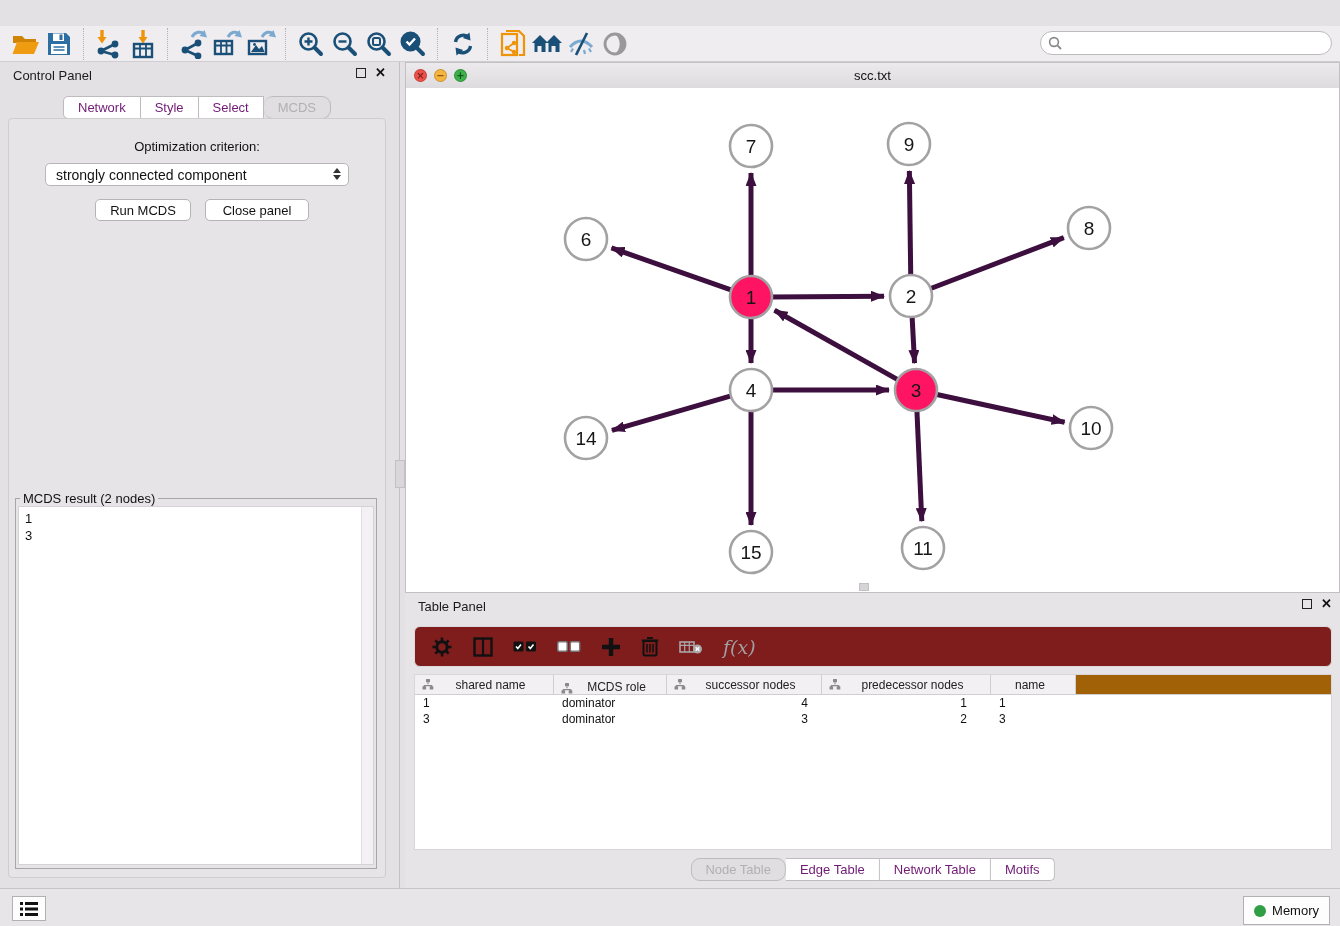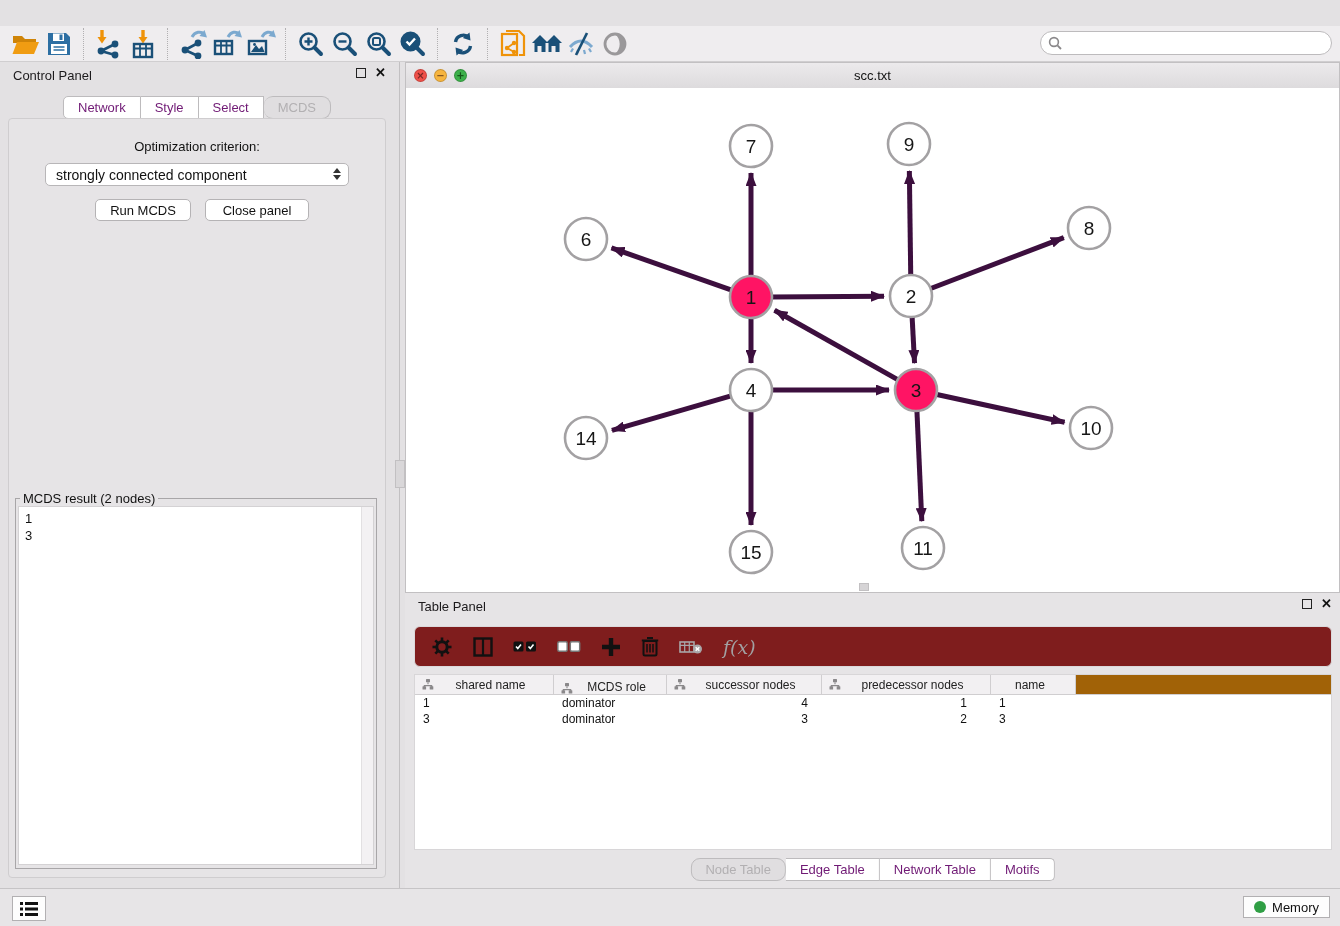--- a/index.html
+++ b/index.html
@@ -85,21 +85,21 @@
   .tr{display:flex;height:16px;}
   .td{font-size:12px;line-height:16px;box-sizing:border-box;overflow:hidden;white-space:nowrap;}
   .td.left{padding-left:8px;text-align:left;}
   .td.right{padding-right:14px;text-align:right;}
   .td.right2{padding-right:24px;text-align:right;}
   #table-tabs{position:absolute;left:50%;transform:translateX(-50%);bottom:7px;}
   
   .statusbar{position:absolute;left:0;top:888px;width:1340px;height:38px;background:#e7e5e7;border-top:1px solid #c6c4c6;box-sizing:border-box;}
   .task-btn{position:absolute;left:12px;top:7px;width:34px;height:25px;background:#fdfdfd;border:1px solid #b2b0b2;
     display:flex;align-items:center;justify-content:center;box-sizing:border-box;}
-  .mem-btn{position:absolute;right:10px;top:7px;height:22px;background:#fdfdfd;border:1px solid #b2b0b2;
+  .mem-btn{position:absolute;right:10px;top:7px;height:29px;background:#fdfdfd;border:1px solid #b2b0b2;
     display:flex;align-items:center;gap:6px;padding:8px 10px;font-size:13px;box-sizing:border-box;}
   .mem-dot{width:12px;height:12px;border-radius:50%;}
 </style>
 </head>
 <body>
 
 <div class="app">
 
 
   <div class="toolbar">

